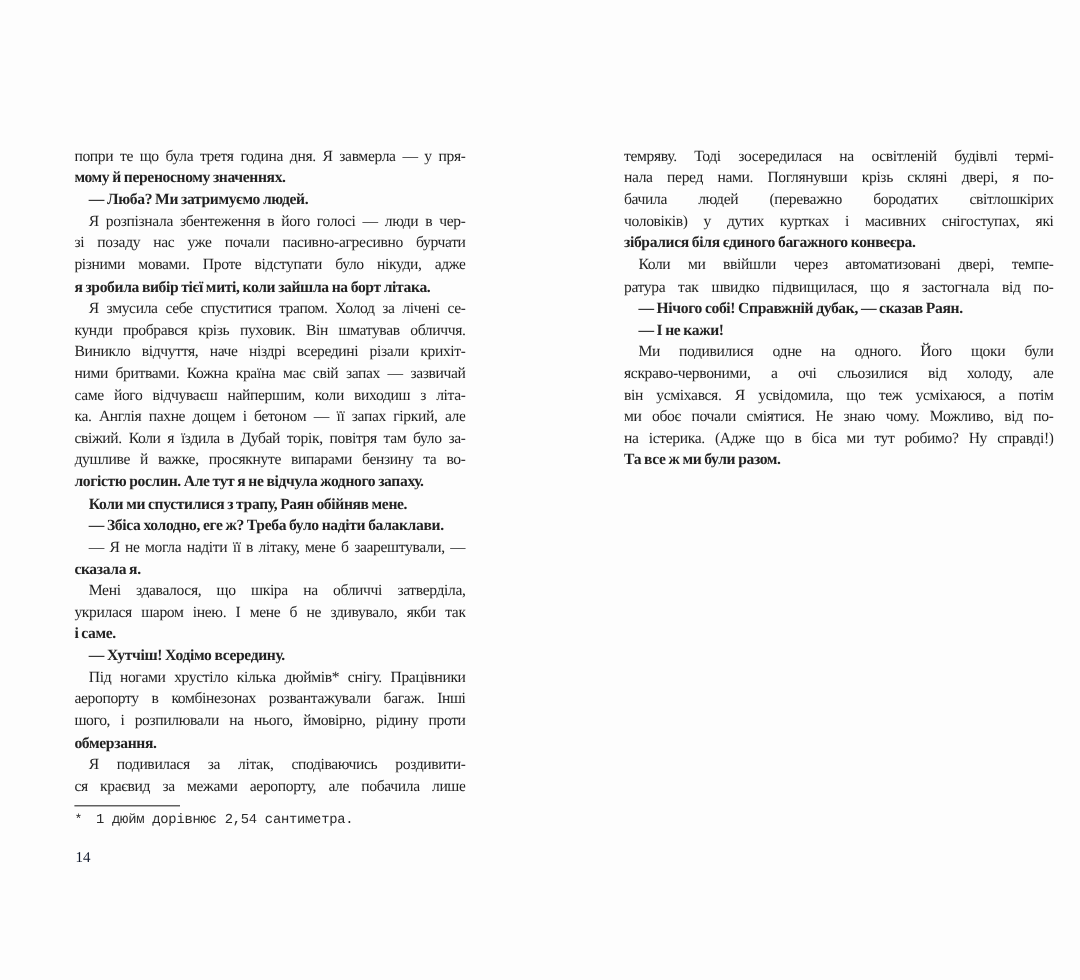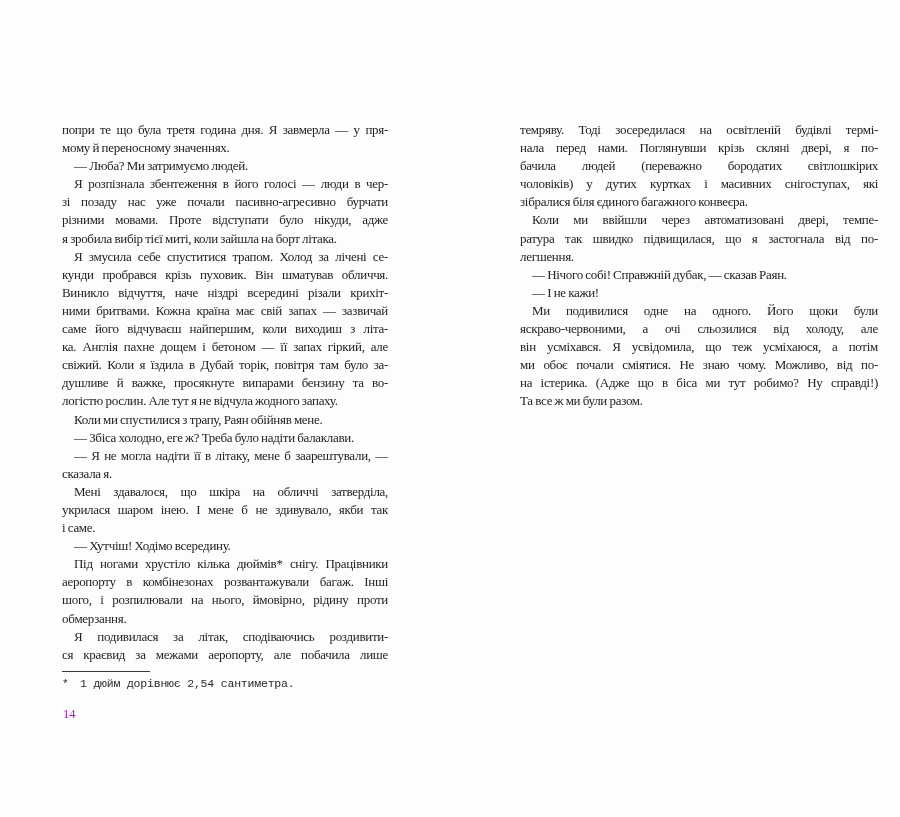--- a/index.html
+++ b/index.html
@@ -37,20 +37,21 @@
     line-height: 18.1px;
     font-size: 13px;
     letter-spacing: -0.3px;
     word-spacing: -0.5px;
     text-align: justify;
     text-align-last: justify;
     overflow: hidden;
   }
   .line.end {
     text-align-last: left;
+    font-weight: bold;
   }
   .line.ind {
     text-indent: 12px;
   }
   .footnote-block {
     margin-top: 7px;
   }
   .footnote-rule {
     width: 88px;
     height: 0;
@@ -67,21 +68,21 @@
   .footnote-marker {
     display: inline-block;
     width: 18px;
     font-size: 11px;
   }
   .page-number {
     position: absolute;
     left: 63px;
     top: 707px;
     font-size: 12.5px;
-    color: #a21caf;
+    color: #0f172a;
   }
 </style>
 </head>
 <body>
 
 <div class="page-spread">
 
   <div class="text-column column-left" id="left-column">
 
     <div class="line">попри те що була третя година дня. Я завмерла — у пря-</div>
@@ -124,21 +125,20 @@
 
   <div class="text-column column-right" id="right-column">
 
   <div class="line">темряву. Тоді зосередилася на освітленій будівлі термі-</div>
       <div class="line">нала перед нами. Поглянувши крізь скляні двері, я по-</div>
       <div class="line">бачила людей (переважно бородатих світлошкірих</div>
       <div class="line">чоловіків) у дутих куртках і масивних снігоступах, які</div>
       <div class="line end">зібралися біля єдиного багажного конвеєра.</div>
       <div class="line ind">Коли ми ввійшли через автоматизовані двері, темпе-</div>
       <div class="line">ратура так швидко підвищилася, що я застогнала від по-</div>
-      <div class="line end">легшення.</div>
       <div class="line ind end">— Нічого собі! Справжній дубак, — сказав Раян.</div>
       <div class="line ind end">— І не кажи!</div>
       <div class="line ind">Ми подивилися одне на одного. Його щоки були</div>
       <div class="line">яскраво-червоними, а очі сльозилися від холоду, але</div>
       <div class="line">він усміхався. Я усвідомила, що теж усміхаюся, а потім</div>
       <div class="line">ми обоє почали сміятися. Не знаю чому. Можливо, від по-</div>
       <div class="line">на істерика. (Адже що в біса ми тут робимо? Ну справді!)</div>
       <div class="line end">Та все ж ми були разом.</div>
     </div>
 

